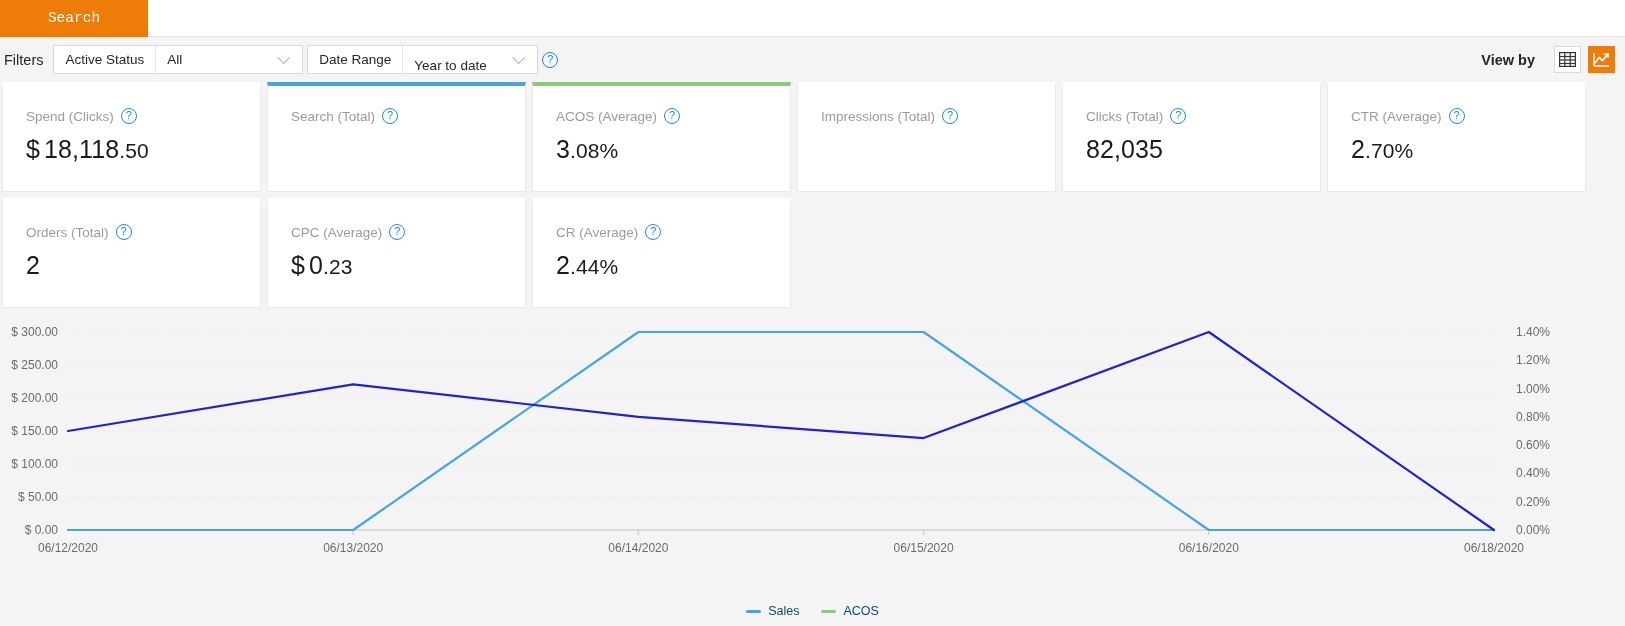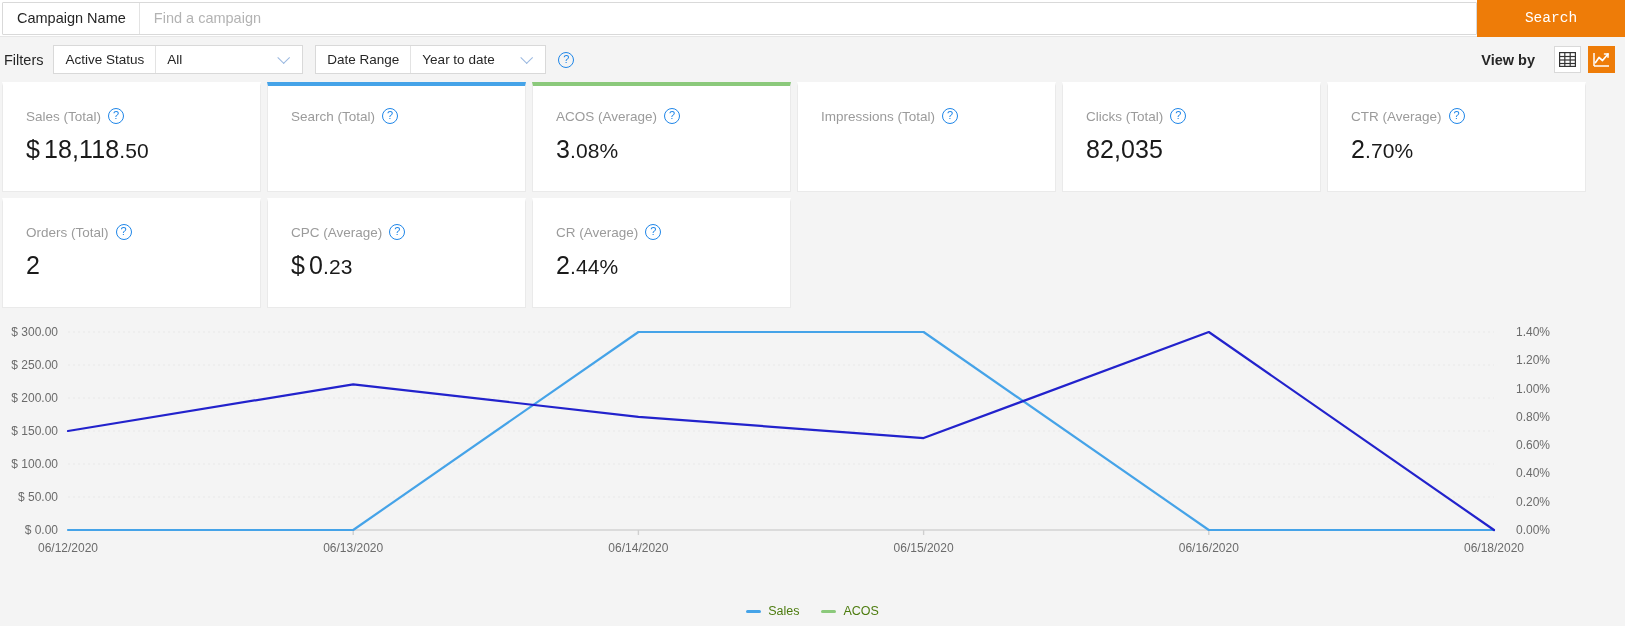--- a/index.html
+++ b/index.html
@@ -71,40 +71,40 @@
     font-weight: normal;
     color: #262626;
     padding: 0 10px 0 4px;
   }
   .filter-group {
     display: flex;
     align-items: stretch;
     height: 29px;
     border: 1px solid #d9d9d9;
     background: #fff;
-    margin-right: 12px;
+    margin-right: 4px;
   }
   .filter-key {
     display: flex; align-items: center;
     padding: 0 11px;
     font-size: 13.5px;
     color: #262626;
     border-right: 1px solid #e3e3e3;
     white-space: nowrap;
   }
   .filter-select {
     position: relative;
     display: flex; align-items: center;
     width: 146px;
     padding: 0 11px;
     font-size: 13.5px;
     color: #262626;
     cursor: pointer;
   }
-  .filter-select.wide { width: 134px; }
+  .filter-select.wide { width: 134px; align-items: flex-end; }
   .chev {
     position: absolute;
     right: 10px; top: 50%;
     transform: translateY(-60%);
     width: 9px; height: 9px;
     border-left: 1.6px solid #9ab8e0;
     border-bottom: 1.6px solid #9ab8e0;
     transform-origin: center;
     rotate: -45deg;
     margin-top: -3px;
@@ -177,33 +177,29 @@
   }
   .chart-svg { display: block; }
   .legend {
     position: absolute;
     left: 0; right: 0;
     bottom: 4px;
     display: flex;
     justify-content: center;
     gap: 22px;
     font-size: 12.5px;
-    color: #4d7c0f;
+    color: #0c4a6e;
   }
   .legend-item { display: flex; align-items: center; gap: 7px; cursor: pointer; }
   .legend-swatch { width: 15px; height: 3px; border-radius: 2px; display: inline-block; }
 </style>
 </head>
 <body>
 
 <div class="searchbar">
-  <div class="search-field">
-    <span class="search-label">Campaign Name</span>
-    <input class="search-input" type="text" placeholder="Find a campaign" style="">
-  </div>
   <button class="search-btn">Search</button>
 </div>
 
 <div class="filters">
   <span class="filters-label">Filters</span>
 
   <div class="filter-group">
     <span class="filter-key">Active Status</span>
     <div class="filter-select">
       <span>All</span>
@@ -242,21 +238,21 @@
       <polyline points="1,14 16,14" fill="none" stroke="#fff" stroke-width="1.5"></polyline>
       <polyline points="2.5,10.5 6,5.5 9.5,8.5 15,2" fill="none" stroke="#fff" stroke-width="1.7" stroke-linejoin="round" stroke-linecap="round"></polyline>
       <polyline points="11.5,2 15,2 15,5.2" fill="none" stroke="#fff" stroke-width="1.5" stroke-linejoin="round" stroke-linecap="round"></polyline>
     </svg>
   </div>
 </div>
 
 <div class="cards">
     <div class="card" style="border-top-color: transparent;">
       <div class="card-title">
-        <span>Sales (Total)</span>
+        <span>Spend (Clicks)</span>
         <span class="help-icon">?</span>
       </div>
       <div class="card-value"><span class="cur">$</span><span>18,118</span><span class="dec">.50</span></div>
     </div>
     <div class="card" style="border-top-color: rgb(69, 163, 232);">
       <div class="card-title">
         <span>Search (Total)</span>
         <span class="help-icon">?</span>
       </div>
     </div>

